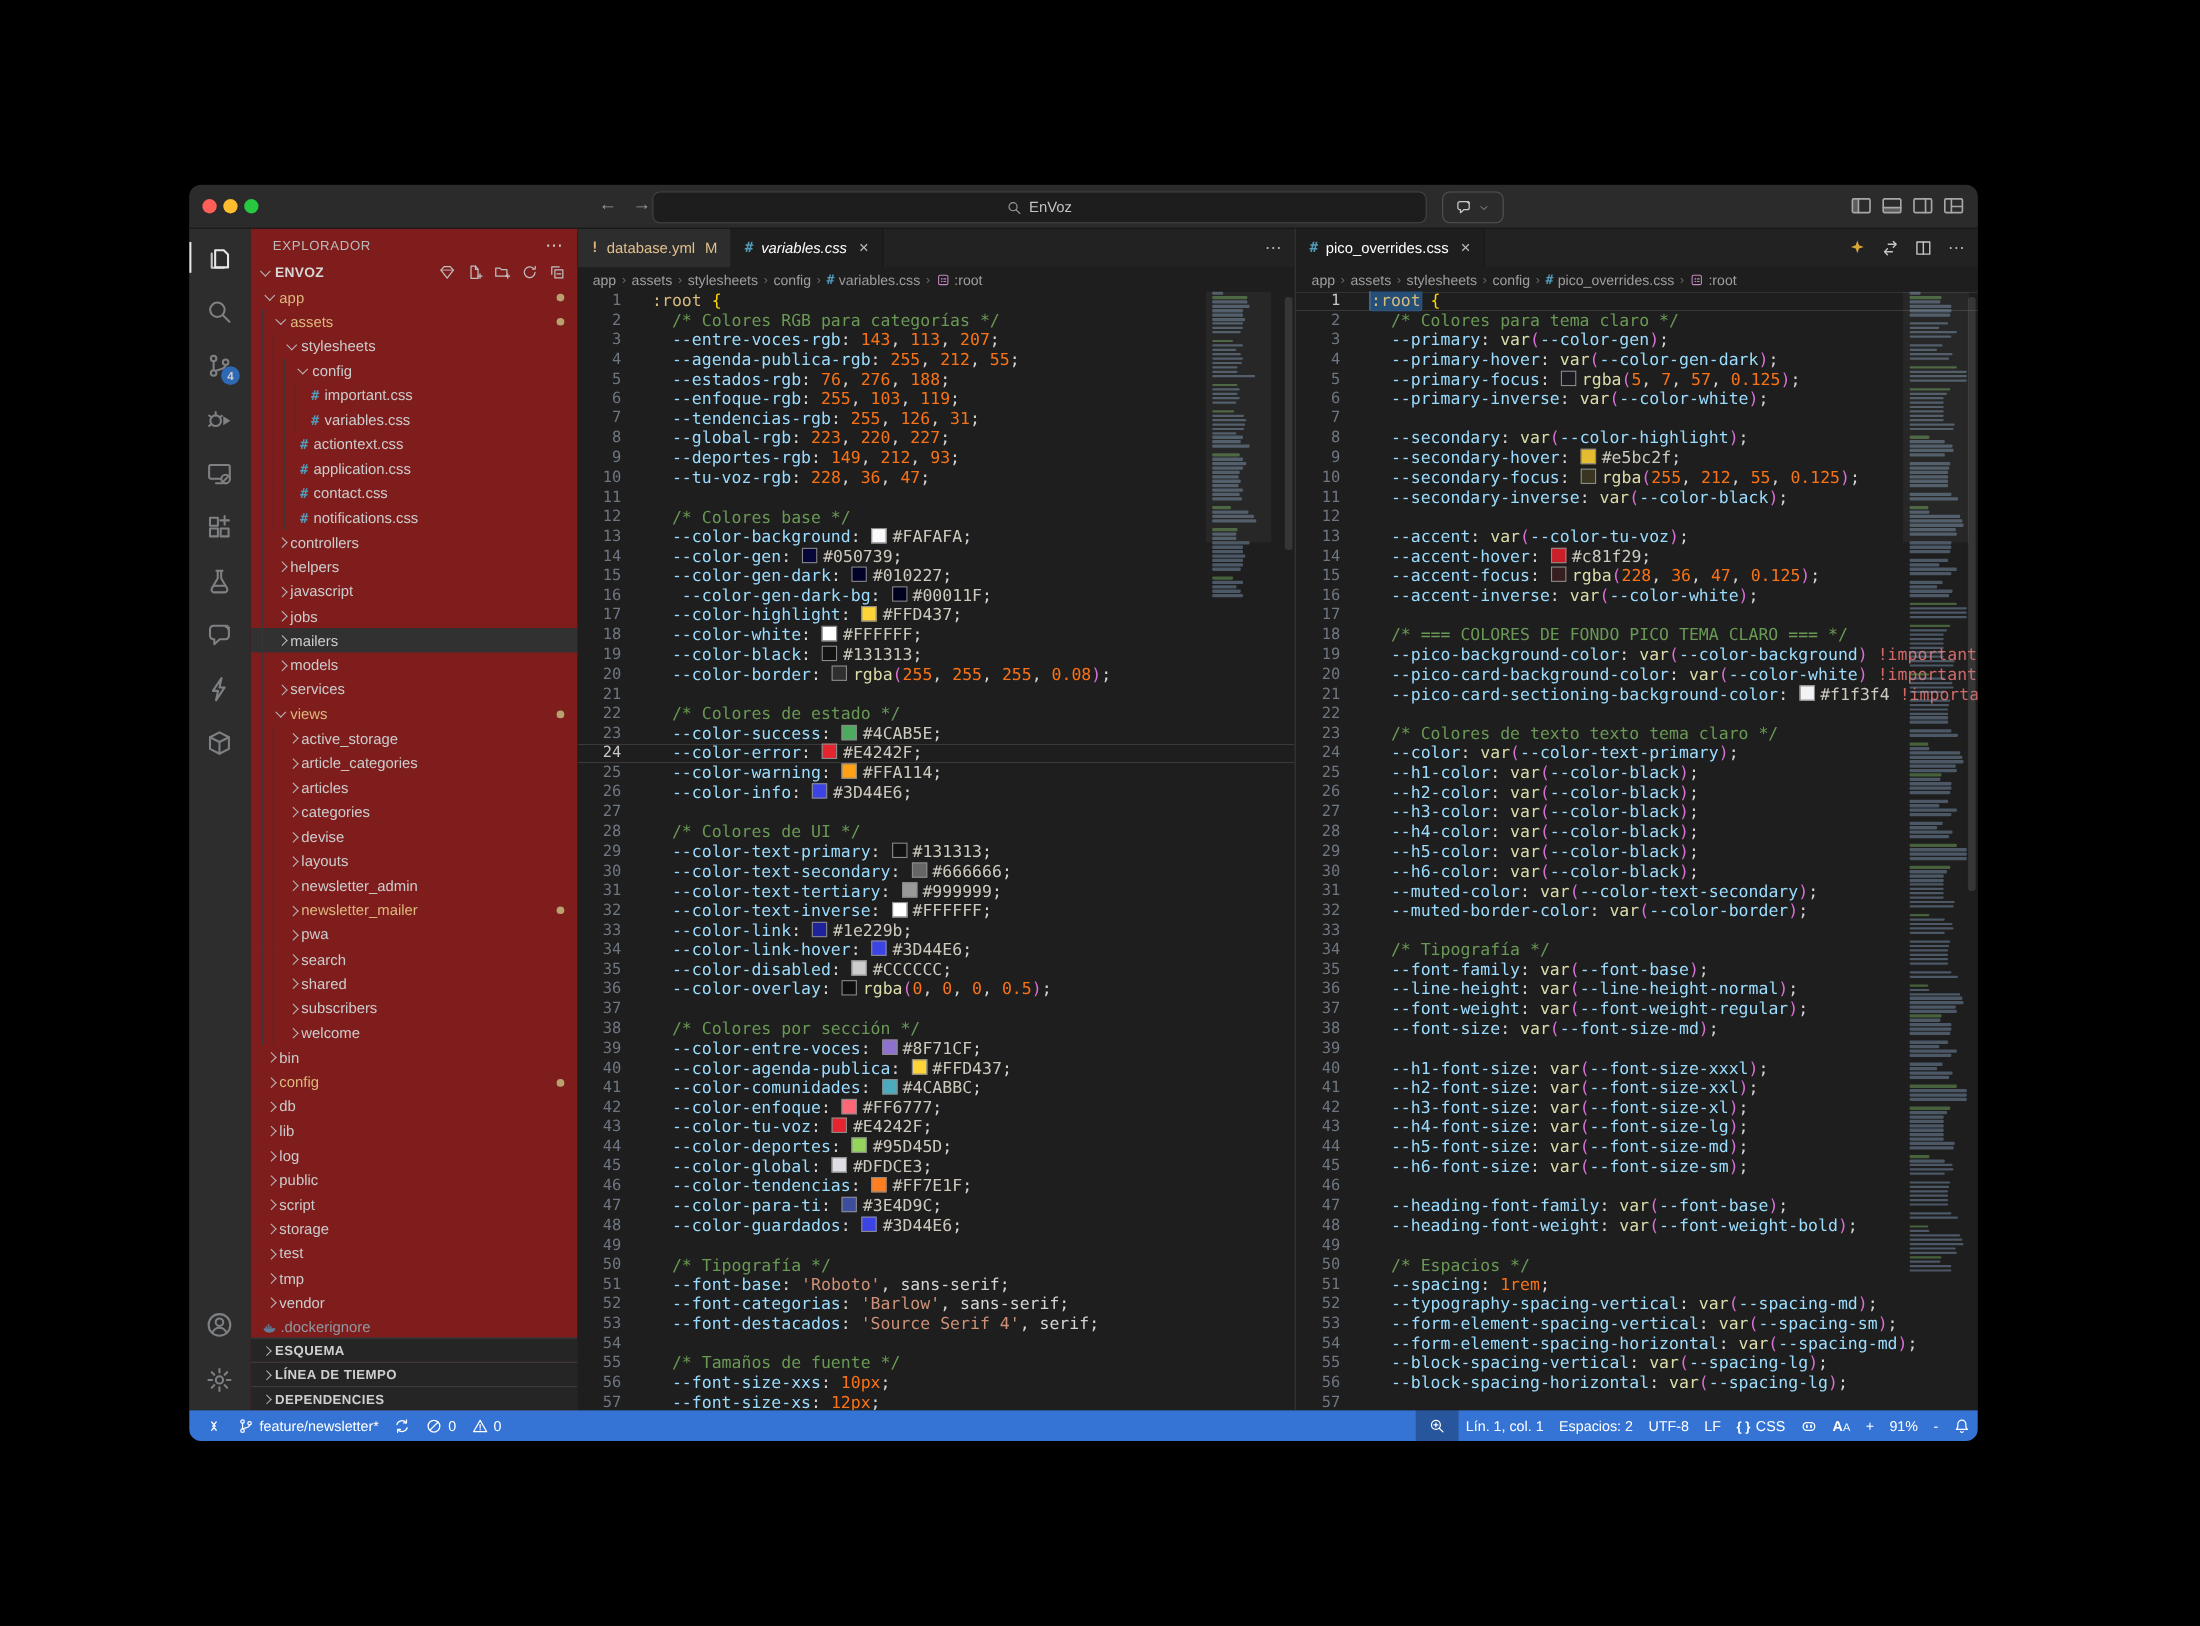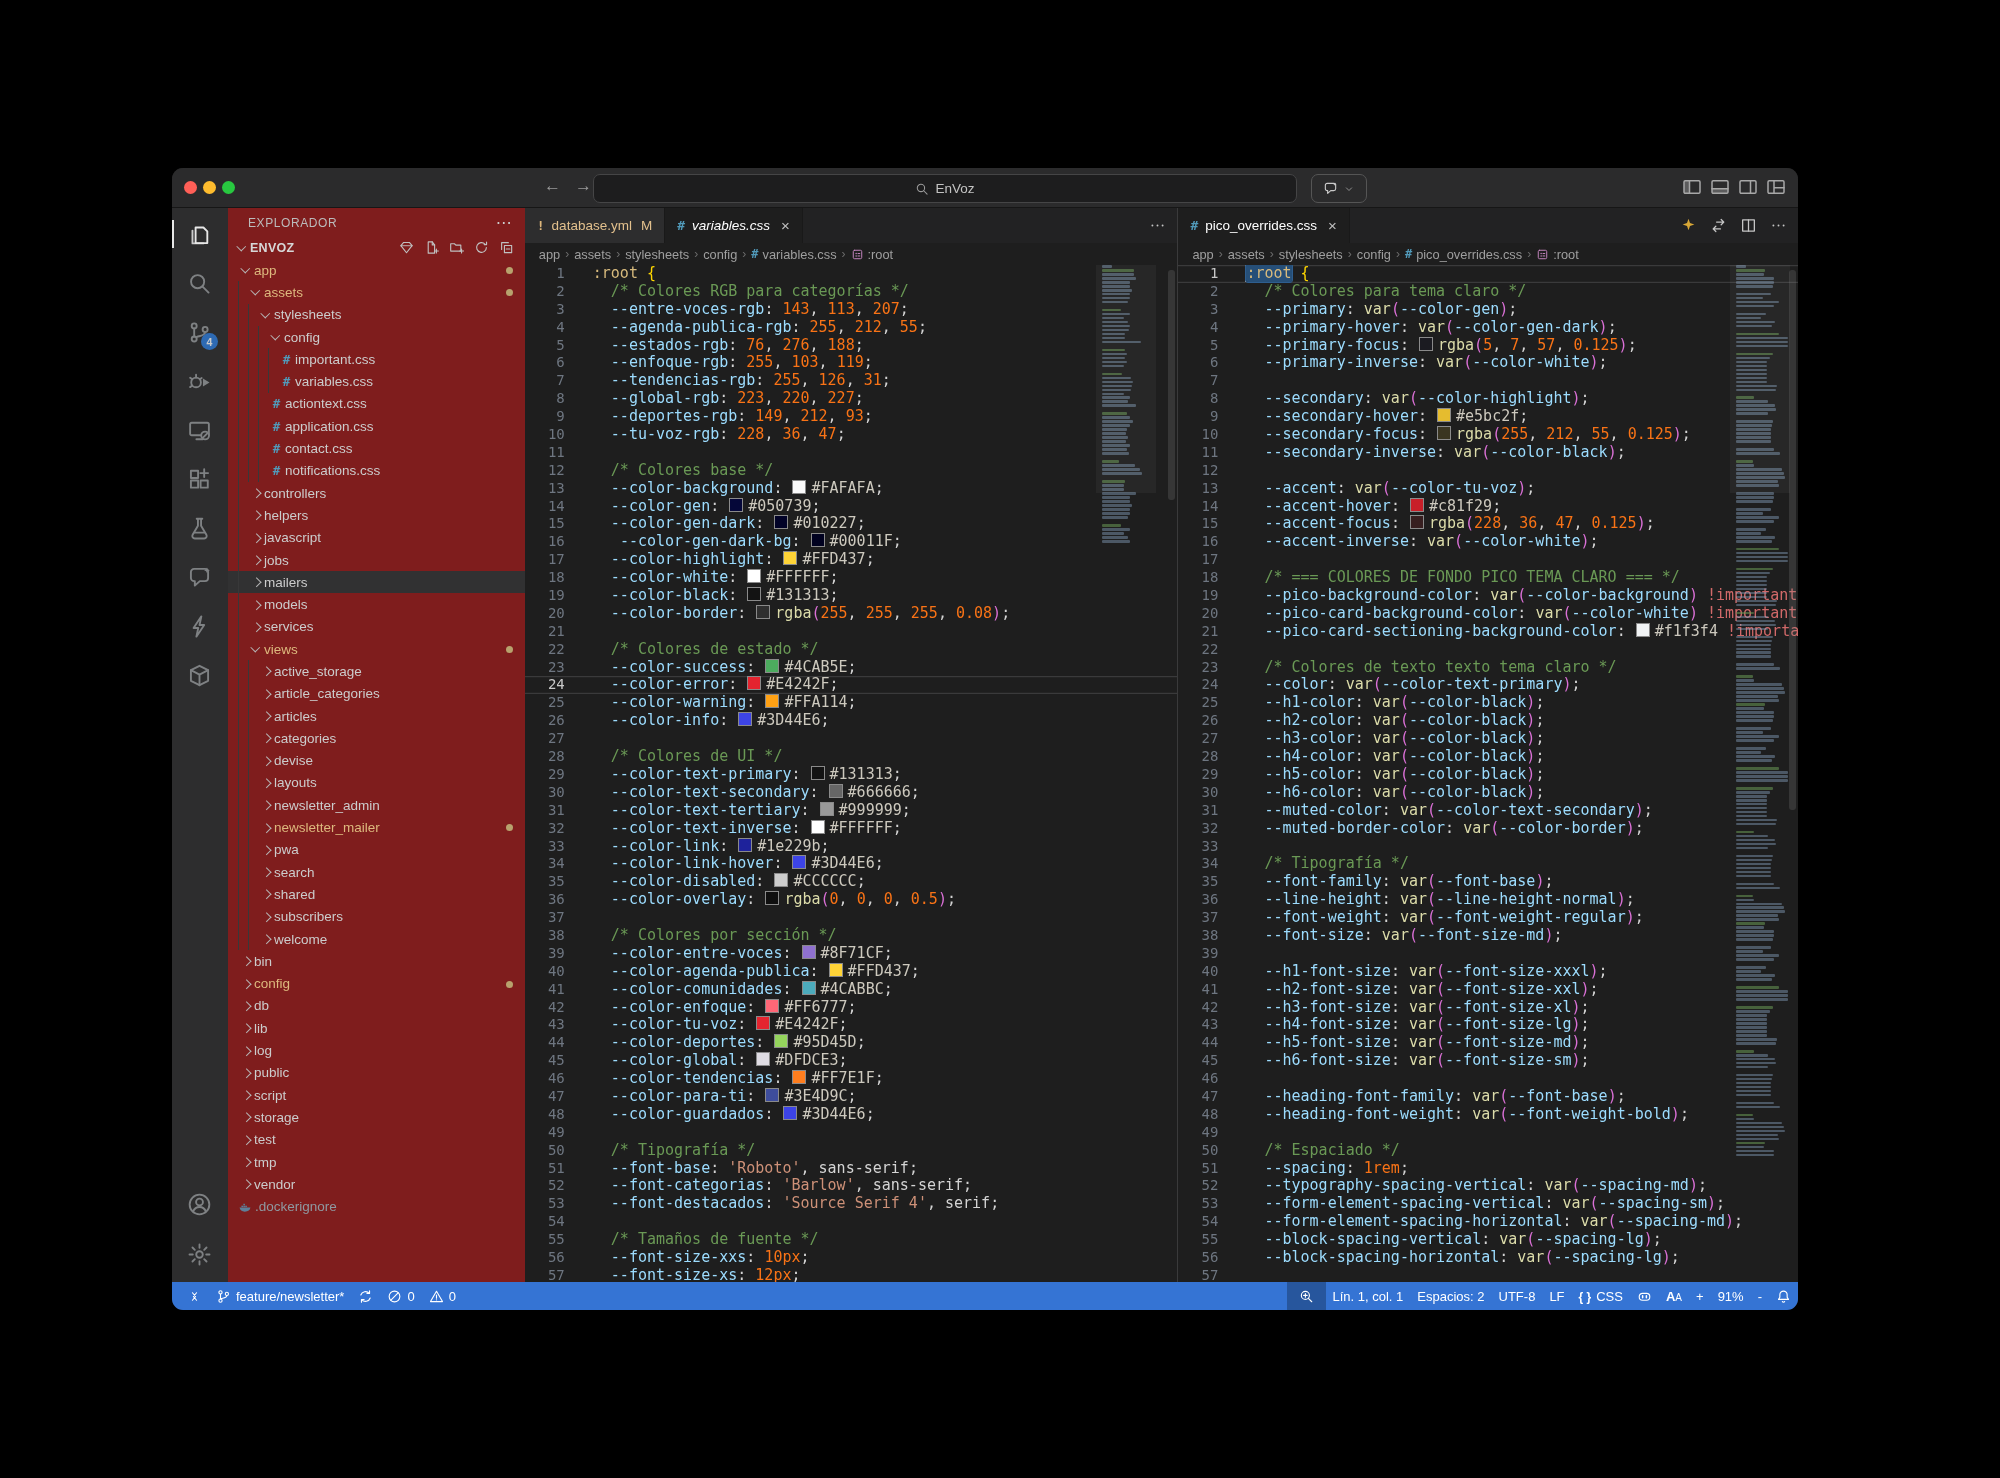--- a/index.html
+++ b/index.html
@@ -531,20 +531,34 @@
                   <rect x="3.9" y="6.5" width="1.8" height="1.7"></rect>
                   <rect x="6.1" y="6.5" width="1.8" height="1.7"></rect>
                   <rect x="8.3" y="6.5" width="1.8" height="1.7"></rect>
                   <rect x="6.1" y="4.3" width="1.8" height="1.7"></rect>
                 </g>
               </svg>
             </span>
             <span class="lbl dim">.dockerignore</span>
           </div>
         </div>
+      <div class="sb-sections" id="sb-sections">
+          <div class="sb-sec">
+            <span class="chev right"></span>
+            <span>ESQUEMA</span>
+          </div>
+          <div class="sb-sec">
+            <span class="chev right"></span>
+            <span>LÍNEA DE TIEMPO</span>
+          </div>
+          <div class="sb-sec">
+            <span class="chev right"></span>
+            <span>DEPENDENCIES</span>
+          </div>
+        </div>
     </div>
 
     <div class="egroup eg1">
       <div class="tabbar" id="tabbar-0">
           <div class="tab inactive">
             <span class="ti yaml">!</span>
             <span class="modlabel" style="color:">database.yml</span>
             <span class="msuffix">M</span>
           </div>
           <div class="tab active">
@@ -841,21 +855,21 @@
           <div class="code-line"><span class="ln">40</span><span class="ct">  <span class="tok-prop">--h1-font-size</span><span class="tok-pun">:</span> <span class="tok-fn">var</span><span class="tok-paren">(</span><span class="tok-prop">--font-size-xxxl</span><span class="tok-paren">)</span><span class="tok-pun">;</span></span></div>
           <div class="code-line"><span class="ln">41</span><span class="ct">  <span class="tok-prop">--h2-font-size</span><span class="tok-pun">:</span> <span class="tok-fn">var</span><span class="tok-paren">(</span><span class="tok-prop">--font-size-xxl</span><span class="tok-paren">)</span><span class="tok-pun">;</span></span></div>
           <div class="code-line"><span class="ln">42</span><span class="ct">  <span class="tok-prop">--h3-font-size</span><span class="tok-pun">:</span> <span class="tok-fn">var</span><span class="tok-paren">(</span><span class="tok-prop">--font-size-xl</span><span class="tok-paren">)</span><span class="tok-pun">;</span></span></div>
           <div class="code-line"><span class="ln">43</span><span class="ct">  <span class="tok-prop">--h4-font-size</span><span class="tok-pun">:</span> <span class="tok-fn">var</span><span class="tok-paren">(</span><span class="tok-prop">--font-size-lg</span><span class="tok-paren">)</span><span class="tok-pun">;</span></span></div>
           <div class="code-line"><span class="ln">44</span><span class="ct">  <span class="tok-prop">--h5-font-size</span><span class="tok-pun">:</span> <span class="tok-fn">var</span><span class="tok-paren">(</span><span class="tok-prop">--font-size-md</span><span class="tok-paren">)</span><span class="tok-pun">;</span></span></div>
           <div class="code-line"><span class="ln">45</span><span class="ct">  <span class="tok-prop">--h6-font-size</span><span class="tok-pun">:</span> <span class="tok-fn">var</span><span class="tok-paren">(</span><span class="tok-prop">--font-size-sm</span><span class="tok-paren">)</span><span class="tok-pun">;</span></span></div>
           <div class="code-line"><span class="ln">46</span><span class="ct"></span></div>
           <div class="code-line"><span class="ln">47</span><span class="ct">  <span class="tok-prop">--heading-font-family</span><span class="tok-pun">:</span> <span class="tok-fn">var</span><span class="tok-paren">(</span><span class="tok-prop">--font-base</span><span class="tok-paren">)</span><span class="tok-pun">;</span></span></div>
           <div class="code-line"><span class="ln">48</span><span class="ct">  <span class="tok-prop">--heading-font-weight</span><span class="tok-pun">:</span> <span class="tok-fn">var</span><span class="tok-paren">(</span><span class="tok-prop">--font-weight-bold</span><span class="tok-paren">)</span><span class="tok-pun">;</span></span></div>
           <div class="code-line"><span class="ln">49</span><span class="ct"></span></div>
-          <div class="code-line"><span class="ln">50</span><span class="ct">  <span class="tok-c">/* Espaciado */</span></span></div>
+          <div class="code-line"><span class="ln">50</span><span class="ct">  <span class="tok-c">/* Espacios */</span></span></div>
           <div class="code-line"><span class="ln">51</span><span class="ct">  <span class="tok-prop">--spacing</span><span class="tok-pun">:</span> <span class="tok-num">1rem</span><span class="tok-pun">;</span></span></div>
           <div class="code-line"><span class="ln">52</span><span class="ct">  <span class="tok-prop">--typography-spacing-vertical</span><span class="tok-pun">:</span> <span class="tok-fn">var</span><span class="tok-paren">(</span><span class="tok-prop">--spacing-md</span><span class="tok-paren">)</span><span class="tok-pun">;</span></span></div>
           <div class="code-line"><span class="ln">53</span><span class="ct">  <span class="tok-prop">--form-element-spacing-vertical</span><span class="tok-pun">:</span> <span class="tok-fn">var</span><span class="tok-paren">(</span><span class="tok-prop">--spacing-sm</span><span class="tok-paren">)</span><span class="tok-pun">;</span></span></div>
           <div class="code-line"><span class="ln">54</span><span class="ct">  <span class="tok-prop">--form-element-spacing-horizontal</span><span class="tok-pun">:</span> <span class="tok-fn">var</span><span class="tok-paren">(</span><span class="tok-prop">--spacing-md</span><span class="tok-paren">)</span><span class="tok-pun">;</span></span></div>
           <div class="code-line"><span class="ln">55</span><span class="ct">  <span class="tok-prop">--block-spacing-vertical</span><span class="tok-pun">:</span> <span class="tok-fn">var</span><span class="tok-paren">(</span><span class="tok-prop">--spacing-lg</span><span class="tok-paren">)</span><span class="tok-pun">;</span></span></div>
           <div class="code-line"><span class="ln">56</span><span class="ct">  <span class="tok-prop">--block-spacing-horizontal</span><span class="tok-pun">:</span> <span class="tok-fn">var</span><span class="tok-paren">(</span><span class="tok-prop">--spacing-lg</span><span class="tok-paren">)</span><span class="tok-pun">;</span></span></div>
           <div class="code-line"><span class="ln">57</span><span class="ct"></span></div>
         </div>
       <div class="minimap" id="mm-1">
           <div class="mline" style="width: 9.95px; background: rgba(140, 170, 200, 0.42);"></div>

